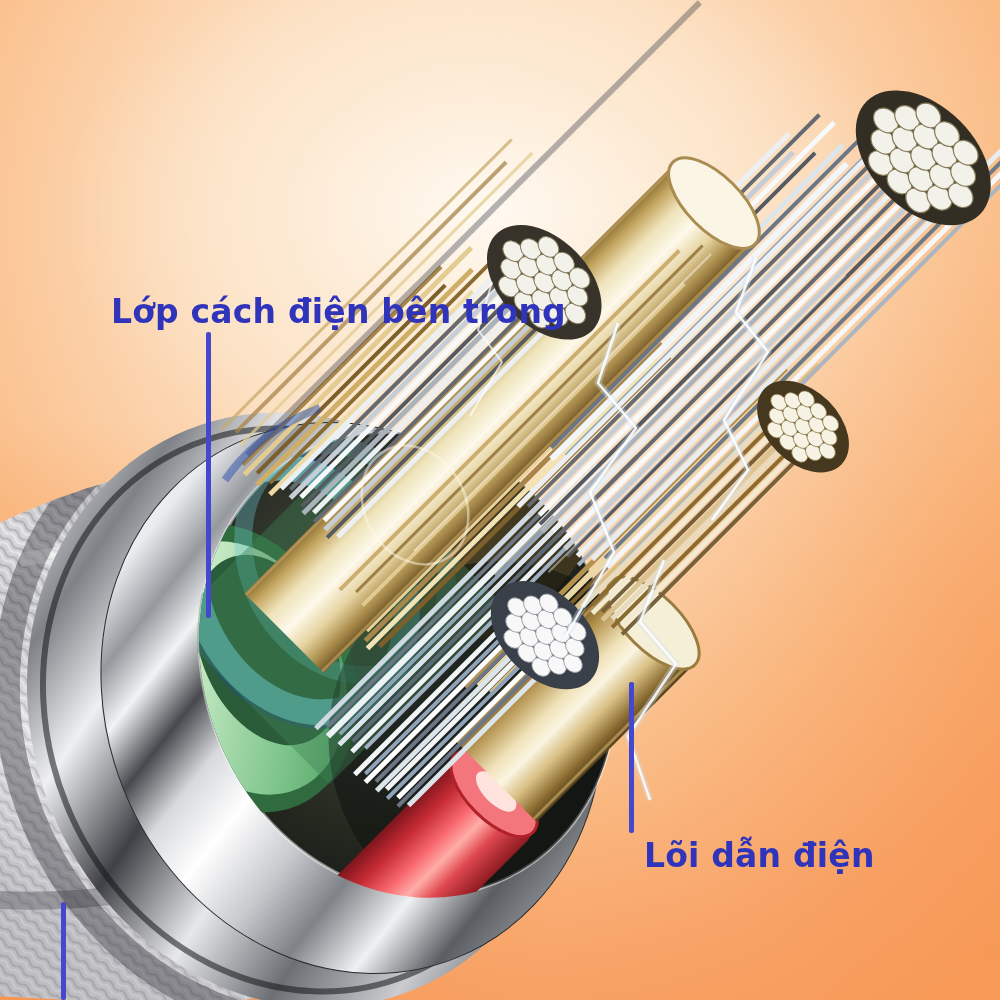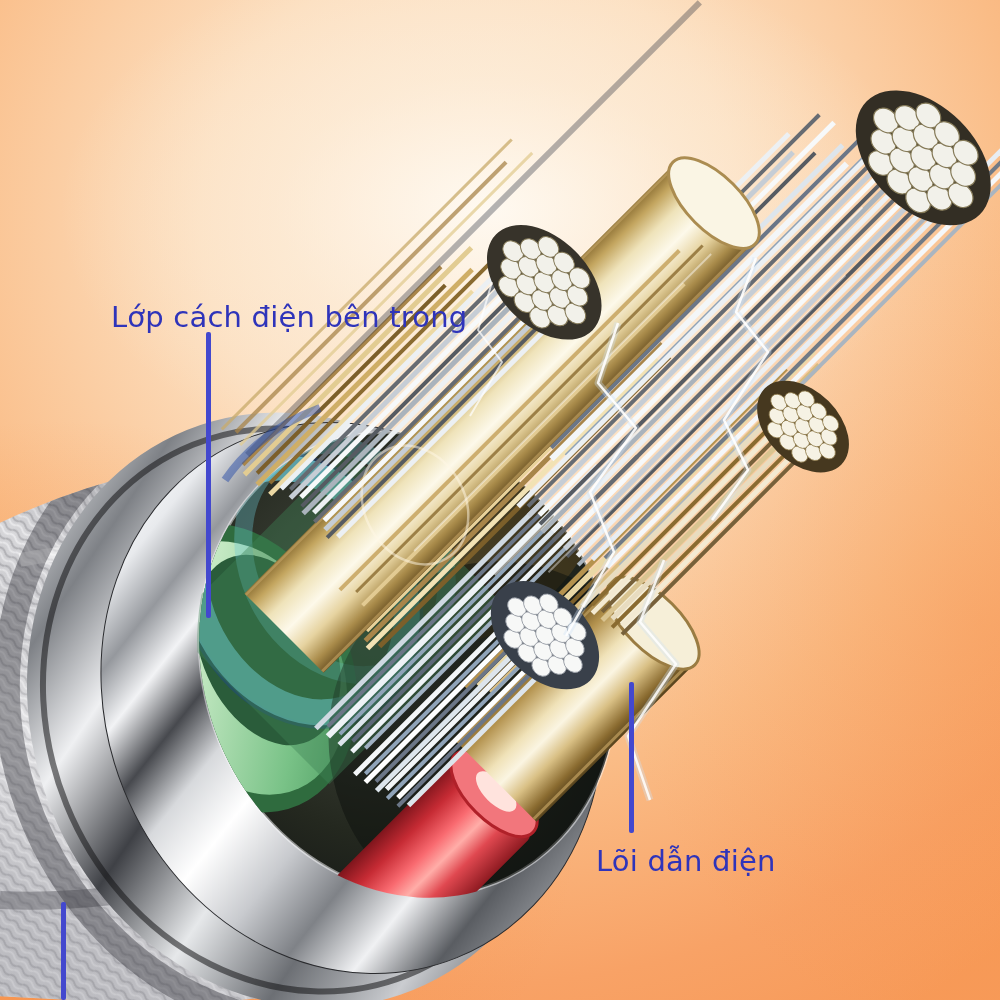--- a/index.html
+++ b/index.html
@@ -1,26 +1,26 @@
 <!DOCTYPE html>
 <html><head>
 <meta charset="utf-8">
 <style>
   html,body{margin:0;padding:0;background:#f8a266;}
   .stage{position:relative;width:1000px;height:1000px;overflow:hidden;
          font-family:"DejaVu Sans","Liberation Sans",sans-serif;}
   .stage svg{position:absolute;left:0;top:0;}
-  .callout-label{position:absolute;font-weight:normal;font-size:29px;line-height:1.1;
-                 color:#2f34ba;white-space:nowrap;letter-spacing:.2px;margin-top:8px;}
+  .callout-label{position:absolute;font-weight:bold;font-size:33px;line-height:1.1;
+                 color:#2f34ba;white-space:nowrap;letter-spacing:.2px;}
   .callout-line{position:absolute;width:5px;background:#4348ce;border-radius:2px;}
   .line-inner{left:206px;top:332px;height:286px;}
   .line-core{left:629px;top:682px;height:151px;}
   .line-braid{left:61px;top:902px;height:98px;}
   .label-inner{left:111px;top:294px;}
-  .label-core{left:596px;top:838px;}
+  .label-core{left:644px;top:838px;}
 </style>
 </head>
 <body>
 
 <div class="stage">
 <svg width="1000" height="1000" viewBox="0 0 1000 1000">
   <defs>
     <radialGradient id="bgGrad" cx="47%" cy="22%" r="90%">
       <stop offset="0" stop-color="#fdf0e1"></stop>
           <stop offset="0.3" stop-color="#fcdfc0"></stop>

